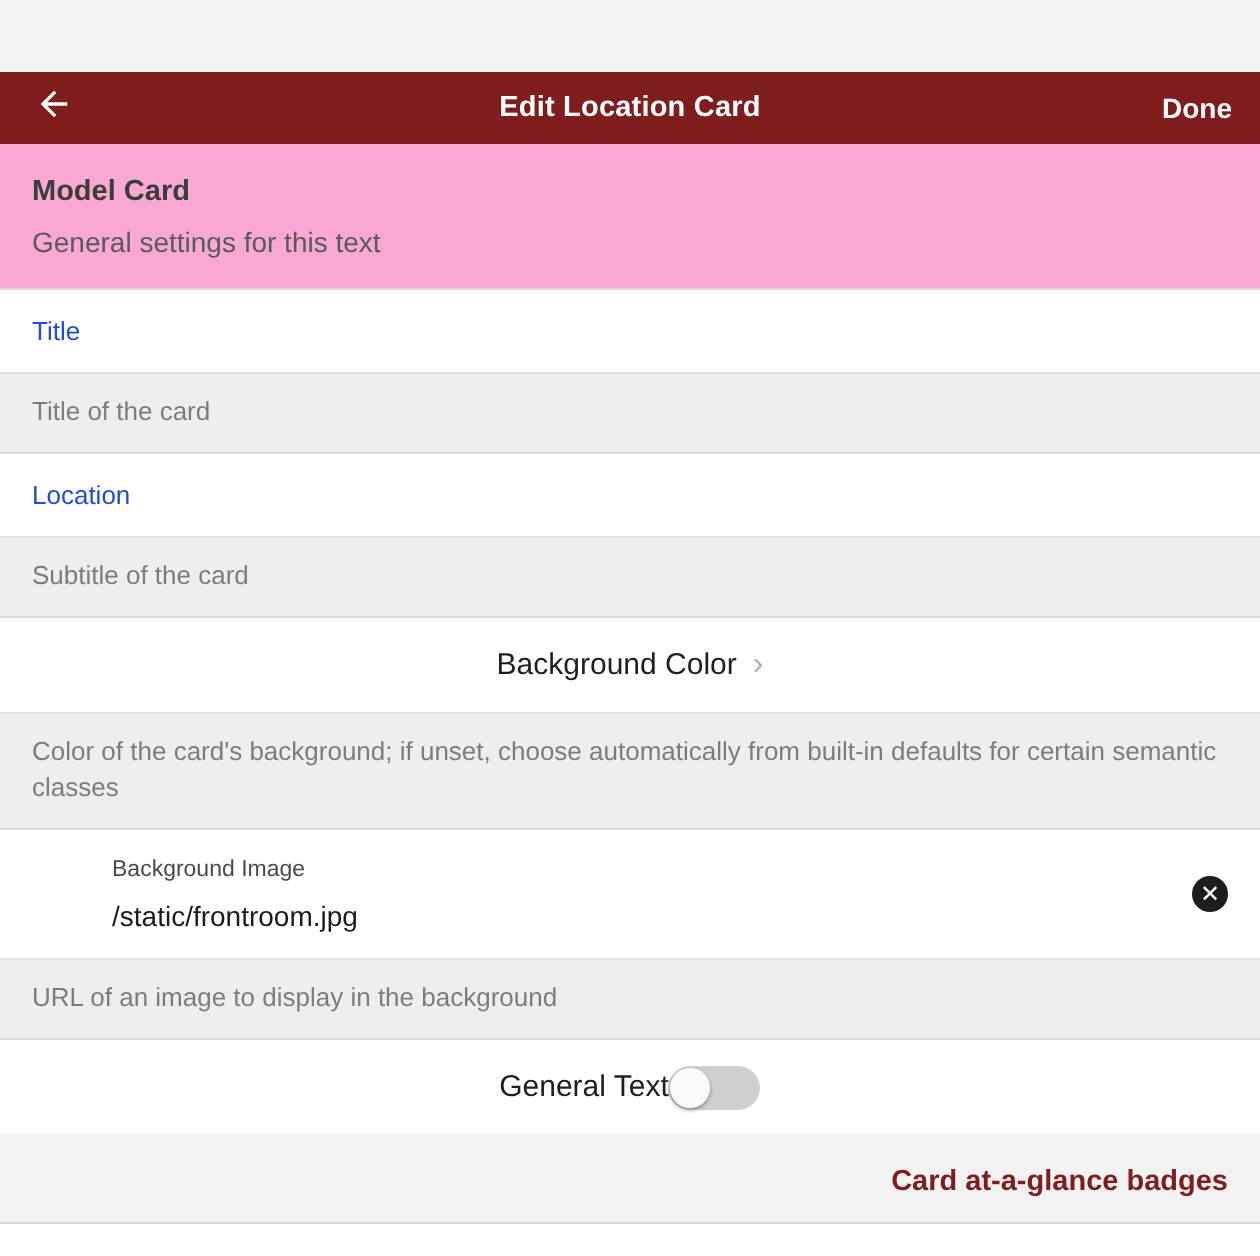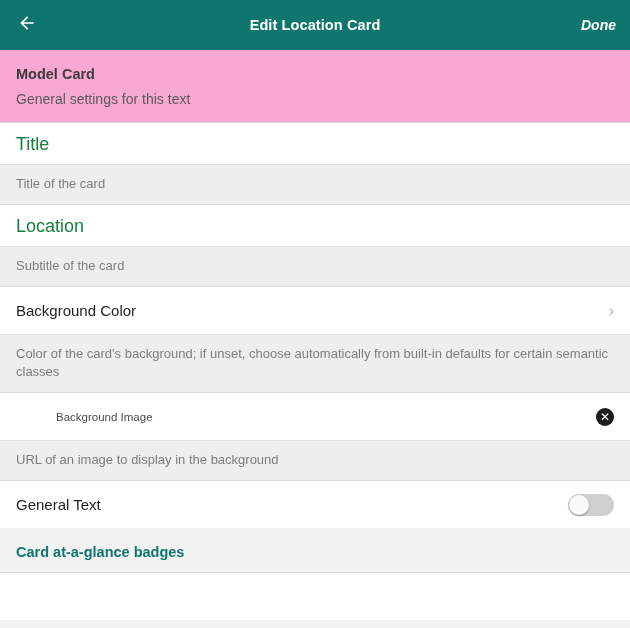--- a/index.html
+++ b/index.html
@@ -9,27 +9,28 @@
     width: 630px;
     height: 628px;
     overflow: hidden;
     background: #f2f2f2;
     font-family: "Liberation Sans", sans-serif;
     color: #212121;
   }
 
   
   .appbar {
-    height: 50px;
-    background: #0f766e;
+    height: 36px;
+    background: #7f1d1d;
     display: flex;
     align-items: center;
     padding: 0 14px;
     color: #ffffff;
     position: relative;
+    margin-top: 36px;
   }
   .appbar .back {
     width: 26px;
     height: 26px;
     display: flex;
     align-items: center;
     justify-content: center;
     cursor: pointer;
     flex: 0 0 auto;
   }
@@ -41,21 +42,20 @@
     font-weight: bold;
     letter-spacing: .1px;
     pointer-events: none;
   }
   .appbar .done {
     margin-left: auto;
     font-size: 14px;
     font-weight: bold;
     cursor: pointer;
     z-index: 2;
-    font-style: italic;
   }
 
   
   .content {
     height: calc(628px - 36px);
     overflow: hidden;
     background: #f2f2f2;
   }
 
   .section-header {
@@ -79,22 +79,22 @@
     background: #ffffff;
     border-top: 1px solid #dcdcdc;
     padding: 11px 16px;
     min-height: 42px;
     display: flex;
     align-items: center;
   }
   .row.tall { min-height: 48px; }
 
   .row-label {
-    font-size: 18px;
-    color: #15803d;
+    font-size: 13px;
+    color: #1d4ed8;
     line-height: 18px;
   }
   .row-label.big {
     font-size: 15px;
     color: #1f1f1f;
   }
   .row-label.small-top {
     font-size: 11.5px;
     color: #4a4a4a;
   }
@@ -113,21 +113,21 @@
   .value-text {
     font-size: 14px;
     color: #1b1b1b;
     margin-top: 4px;
     line-height: 20px;
   }
 
   .row-between {
     display: flex;
     align-items: center;
-    justify-content: space-between;
+    justify-content: center;
     width: 100%;
   }
 
   .chevron {
     color: #b0b0b0;
     font-size: 16px;
     line-height: 1;
     padding-left: 8px;
   }
 
@@ -165,21 +165,22 @@
     border-radius: 50%;
     background: #fafafa;
     box-shadow: 0 1px 2px rgba(0,0,0,.35);
   }
 
   .group-title {
     background: #f2f2f2;
     padding: 16px 16px 12px 16px;
     font-size: 14.5px;
     font-weight: bold;
-    color: #0f766e;
+    color: #7f1d1d;
+    text-align: right;
   }
 
   .divider-strong { border-top: 1px solid #d6d6d6; }
 </style>
 </head>
 <body>
 
 <div class="appbar">
   <div class="back">
     <span>
@@ -218,20 +219,21 @@
       <div class="row-label big">Background Color</div>
       <div class="chevron">›</div>
     </div>
   </div>
   <div class="helper">Color of the card's background; if unset, choose automatically from built-in defaults for certain semantic classes</div>
 
   <div class="row tall">
     <div class="row-between">
       <div class="stack">
         <div class="row-label small-top">Background Image</div>
+        <div class="value-text">/static/frontroom.jpg</div>
       </div>
       <div class="clear-btn">✕</div>
     </div>
   </div>
   <div class="helper">URL of an image to display in the background</div>
 
   <div class="row tall">
     <div class="row-between">
       <div class="row-label big">General Text</div>
       <div class="switch">

